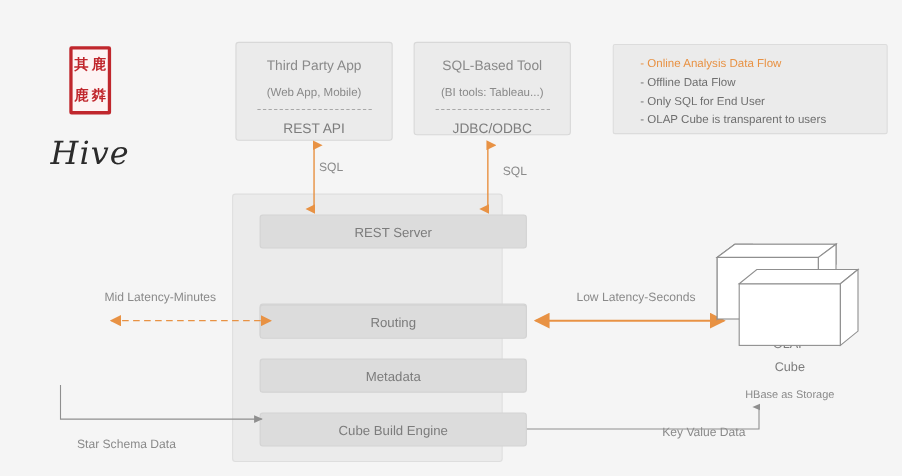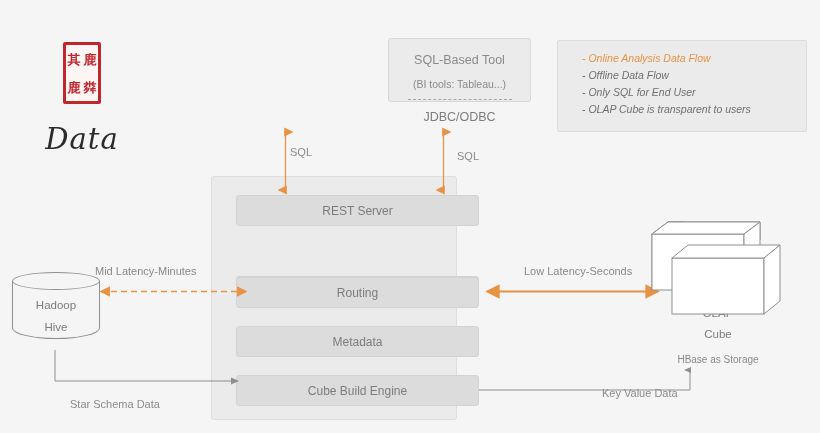--- a/index.html
+++ b/index.html
@@ -89,27 +89,26 @@
     margin-top: 10px;
     color: #7d7d7d;
   }
 
   
   #legend {
     position: absolute;
     left: 557px;
     top: 40px;
     width: 250px;
-    height: 92px;
+    height: 82px;
     background: #ebebeb;
     border: 1px solid #dcdcdc;
     border-radius: 2px;
     box-sizing: border-box;
     padding: 9px 12px 0 24px;
-    font-style: italic;
   }
   .legend-item {
     font-size: 10.5px;
     color: #6f6f6f;
     line-height: 17px;
     white-space: nowrap;
   }
   .legend-item.accent { color: #e89244; }
 
   
@@ -217,25 +216,31 @@
 
 <div id="canvas">
 
   <div id="logo-block">
     <div class="seal">
       <span class="s1">其</span>
       <span class="s2">鹿</span>
       <span class="s3">鹿</span>
       <span class="s4">粦</span>
     </div>
-    <div id="logo-word">Data</div>
-  </div>
-
-
-  <div class="client-box" style="left:388px; top:38px; width:143px; height:64px;">
+    <div id="logo-word">Hive</div>
+  </div>
+
+  <div class="client-box" style="left:214px; top:38px; width:143px; height:90px;">
+    <div class="client-title">Third Party App</div>
+    <div class="client-sub">(Web App, Mobile)</div>
+    <div class="dash-sep"></div>
+    <div class="client-api">REST API</div>
+  </div>
+
+  <div class="client-box" style="left:376px; top:38px; width:143px; height:85px;">
     <div class="client-title">SQL-Based Tool</div>
     <div class="client-sub">(BI tools: Tableau...)</div>
     <div class="dash-sep"></div>
     <div class="client-api">JDBC/ODBC</div>
   </div>
 
   <div id="legend">
     <div class="legend-item accent">- Online Analysis Data Flow</div>
     <div class="legend-item">- Offline Data Flow</div>
     <div class="legend-item">- Only SQL for End User</div>
@@ -243,28 +248,20 @@
   </div>
 
   <div id="core-panel">
     <div class="core-box" style="top:18px;">REST Server</div>
     <div class="core-box" style="top:59px;margin-top:40px;">Query Engine</div>
     <div class="core-box" style="top:100px;">Routing</div>
     <div class="core-box" style="top:149px;">Metadata</div>
     <div class="core-box" style="top:198px;">Cube Build Engine</div>
   </div>
 
-  <div id="cylinder">
-    <div id="cyl-body"></div>
-    <div id="cyl-top"></div>
-    <div id="cyl-label">
-      <div>Hadoop</div>
-      <div>Hive</div>
-    </div>
-  </div>
 
   <div class="cube-label">
     <div>OLAP</div>
     <div>Cube</div>
   </div>
   <div id="hbase-caption">HBase as Storage</div>
 
   <div class="conn-label" style="left:95px;  top:265px;">Mid Latency-Minutes</div>
   <div class="conn-label" style="left:524px; top:265px;">Low Latency-Seconds</div>
   <div class="conn-label" style="left:70px;  top:398px;">Star Schema Data</div>

